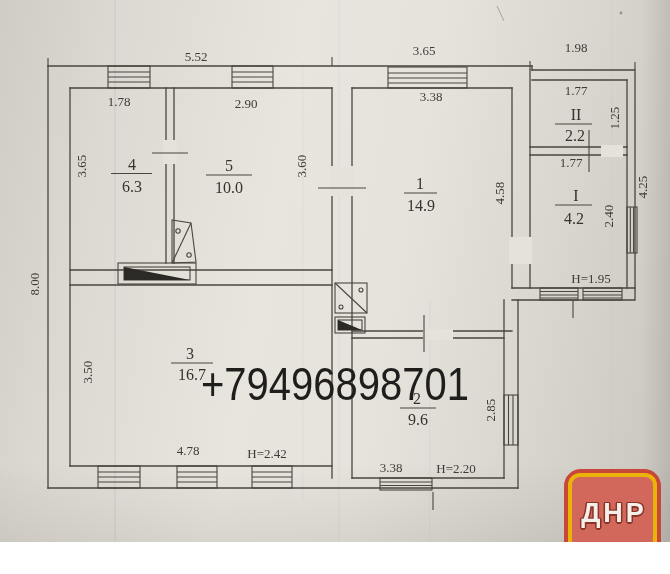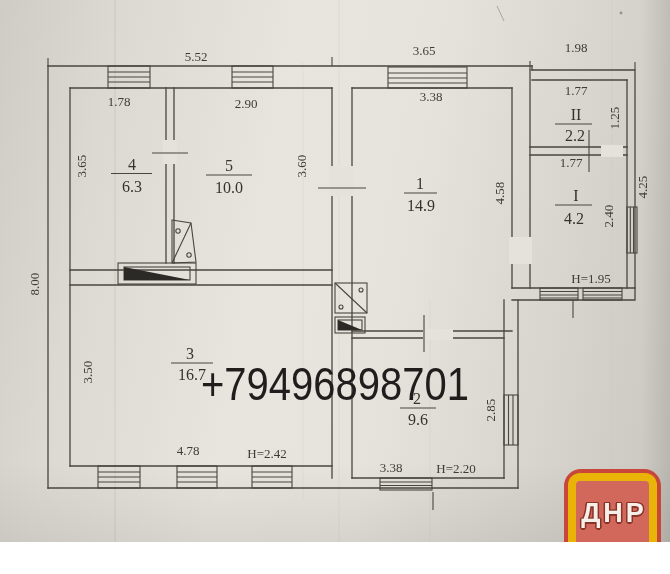--- a/index.html
+++ b/index.html
@@ -18,21 +18,21 @@
   .gap{fill:#e5e2db;stroke:none;}
   .crease{stroke:#6e6a63;fill:none;}
   .dim{font-size:13px;fill:#3f3b35;text-anchor:middle;}
   .dimr{font-size:13px;fill:#3f3b35;text-anchor:middle;dominant-baseline:middle;}
   .rnum{font-size:16px;fill:#36332d;text-anchor:middle;}
   .rarea{font-size:16px;fill:#36332d;text-anchor:middle;}
   .phone{font-family:"Liberation Sans",sans-serif;font-size:47px;fill:#1f1e1c;text-anchor:middle;}
   .ink{fill:#2c2a27;stroke:none;}
   #logo{position:absolute;left:564px;top:469px;width:97px;height:90px;
     background:#c8473a;border-radius:17px;padding:4px;box-sizing:border-box;}
-  #logo .inner{width:100%;height:100%;box-sizing:border-box;border:8px solid #eab308;
+  #logo .inner{width:100%;height:100%;box-sizing:border-box;border:4px solid #eab308;
     border-radius:12px;background:#d2685b;display:flex;flex-direction:column;
     align-items:center;justify-content:center;}
   #logo .line{font-family:"Liberation Sans",sans-serif;font-weight:bold;font-size:27px;
     line-height:.95;color:#f4efe8;letter-spacing:3px;text-indent:3px;
     text-shadow:1.5px 0 #8c3328,-1.5px 0 #8c3328,0 1.5px #8c3328,0 -1.5px #8c3328,
       1px 1px #8c3328,-1px -1px #8c3328,1px -1px #8c3328,-1px 1px #8c3328;}
 </style>
 </head>
 <body>
 

